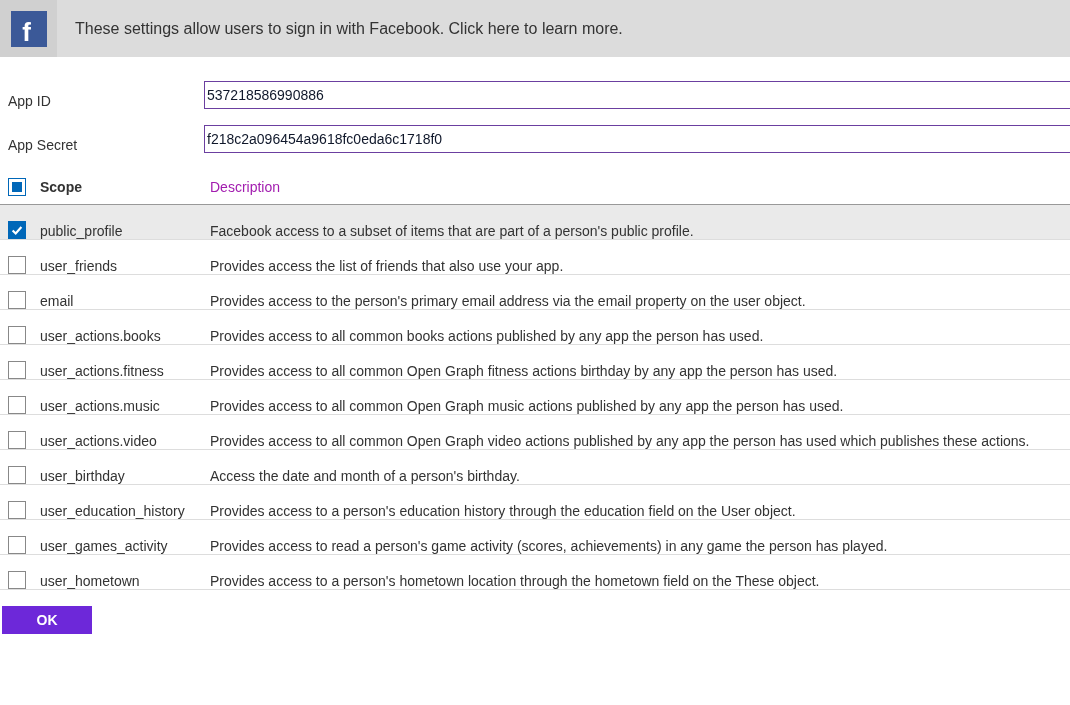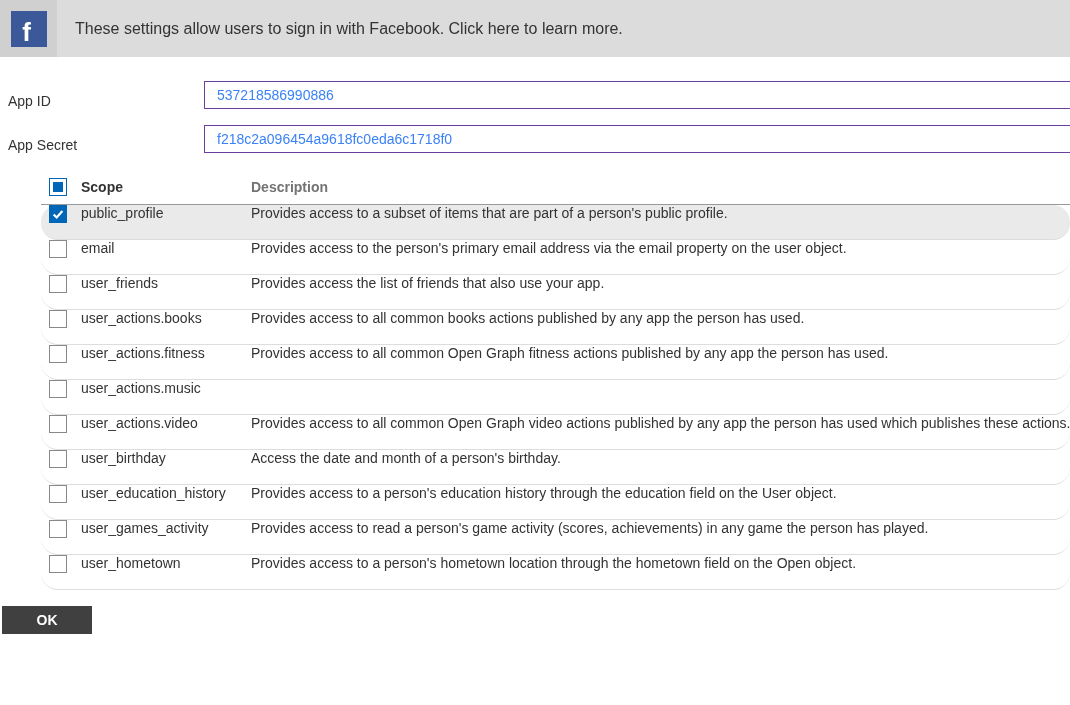--- a/index.html
+++ b/index.html
@@ -63,29 +63,28 @@
     .form-label {
       width: 196px;
       color: #333;
       font-size: 14px;
     }
     .form-input {
       flex: 1;
       height: 28px;
       border: 1px solid #6b3fa0;
       border-right: none;
-      padding: 0 12px;
+      padding: 0 2px;
       font-size: 14px;
       font-family: inherit;
-      color: #3b82f6;
+      color: #0f172a;
       outline: none;
     }
     .table-area {
       margin-top: 8px;
-      margin-left: 41px;
     }
     .table-header {
       display: flex;
       align-items: center;
       height: 36px;
       border-bottom: 1px solid #999;
       padding-left: 8px;
     }
     .header-check-cell {
       width: 32px;
@@ -107,30 +106,29 @@
       height: 10px;
       background: #0067b8;
     }
     .scope-col {
       width: 170px;
       font-weight: 600;
       color: #333;
     }
     .desc-col {
       flex: 1;
-      font-weight: 700;
-      color: #737373;
+      font-weight: 400;
+      color: #a21caf;
     }
     .scope-row {
       display: flex;
-      align-items: flex-start;
+      align-items: flex-end;
       height: 35px;
       border-bottom: 1px solid #ddd;
       padding-left: 8px;
-      border-radius: 17px;
     }
     .scope-row.selected {
       background: #eaeaea;
     }
     .check-cell {
       width: 32px;
       display: flex;
       align-items: center;
     }
     .row-checkbox {
@@ -159,21 +157,21 @@
       flex: 1;
       color: #333;
       font-size: 14px;
       white-space: nowrap;
       overflow: hidden;
     }
     .button-bar {
       padding: 16px 0 0 2px;
     }
     .ok-button {
-      background: #404040;
+      background: #6d28d9;
       color: #fff;
       border: none;
       width: 90px;
       height: 28px;
       font-size: 14px;
       font-weight: 600;
       font-family: inherit;
       cursor: pointer;
     }
   </style>
@@ -211,55 +209,56 @@
   <div id="rows-container">
       <div class="scope-row selected">
         <div class="check-cell">
           <div class="row-checkbox checked">
             <svg viewBox="0 0 16 16" fill="none" stroke="#fff" stroke-width="2.5">
               <path d="M3 8.5 L6.5 12 L13 4.5"></path>
             </svg>
           </div>
         </div>
         <div class="scope-name">public_profile</div>
-        <div class="scope-desc">Provides access to a subset of items that are part of a person's public profile.</div>
+        <div class="scope-desc">Facebook access to a subset of items that are part of a person's public profile.</div>
+      </div>
+      <div class="scope-row">
+        <div class="check-cell">
+          <div class="row-checkbox"></div>
+        </div>
+        <div class="scope-name">user_friends</div>
+        <div class="scope-desc">Provides access the list of friends that also use your app.</div>
       </div>
       <div class="scope-row">
         <div class="check-cell">
           <div class="row-checkbox"></div>
         </div>
         <div class="scope-name">email</div>
         <div class="scope-desc">Provides access to the person's primary email address via the email property on the user object.</div>
       </div>
       <div class="scope-row">
         <div class="check-cell">
           <div class="row-checkbox"></div>
         </div>
-        <div class="scope-name">user_friends</div>
-        <div class="scope-desc">Provides access the list of friends that also use your app.</div>
-      </div>
-      <div class="scope-row">
-        <div class="check-cell">
-          <div class="row-checkbox"></div>
-        </div>
         <div class="scope-name">user_actions.books</div>
         <div class="scope-desc">Provides access to all common books actions published by any app the person has used.</div>
       </div>
       <div class="scope-row">
         <div class="check-cell">
           <div class="row-checkbox"></div>
         </div>
         <div class="scope-name">user_actions.fitness</div>
-        <div class="scope-desc">Provides access to all common Open Graph fitness actions published by any app the person has used.</div>
+        <div class="scope-desc">Provides access to all common Open Graph fitness actions birthday by any app the person has used.</div>
       </div>
       <div class="scope-row">
         <div class="check-cell">
           <div class="row-checkbox"></div>
         </div>
         <div class="scope-name">user_actions.music</div>
+        <div class="scope-desc">Provides access to all common Open Graph music actions published by any app the person has used.</div>
       </div>
       <div class="scope-row">
         <div class="check-cell">
           <div class="row-checkbox"></div>
         </div>
         <div class="scope-name">user_actions.video</div>
         <div class="scope-desc">Provides access to all common Open Graph video actions published by any app the person has used which publishes these actions.</div>
       </div>
       <div class="scope-row">
         <div class="check-cell">
@@ -280,20 +279,20 @@
           <div class="row-checkbox"></div>
         </div>
         <div class="scope-name">user_games_activity</div>
         <div class="scope-desc">Provides access to read a person's game activity (scores, achievements) in any game the person has played.</div>
       </div>
       <div class="scope-row">
         <div class="check-cell">
           <div class="row-checkbox"></div>
         </div>
         <div class="scope-name">user_hometown</div>
-        <div class="scope-desc">Provides access to a person's hometown location through the hometown field on the Open object.</div>
+        <div class="scope-desc">Provides access to a person's hometown location through the hometown field on the These object.</div>
       </div>
     </div>
 </div>
 
 <div class="button-bar">
   <button class="ok-button">OK</button>
 </div>
 
 </body></html>

